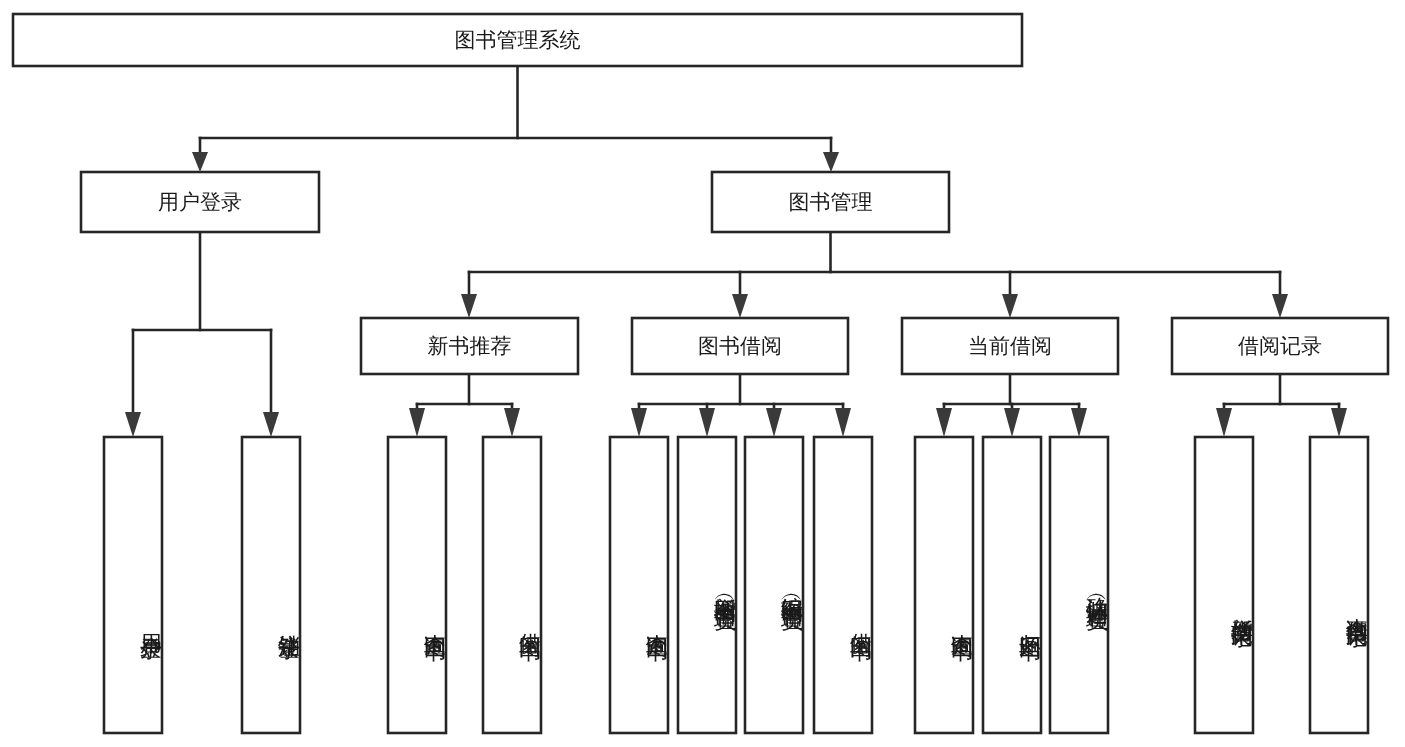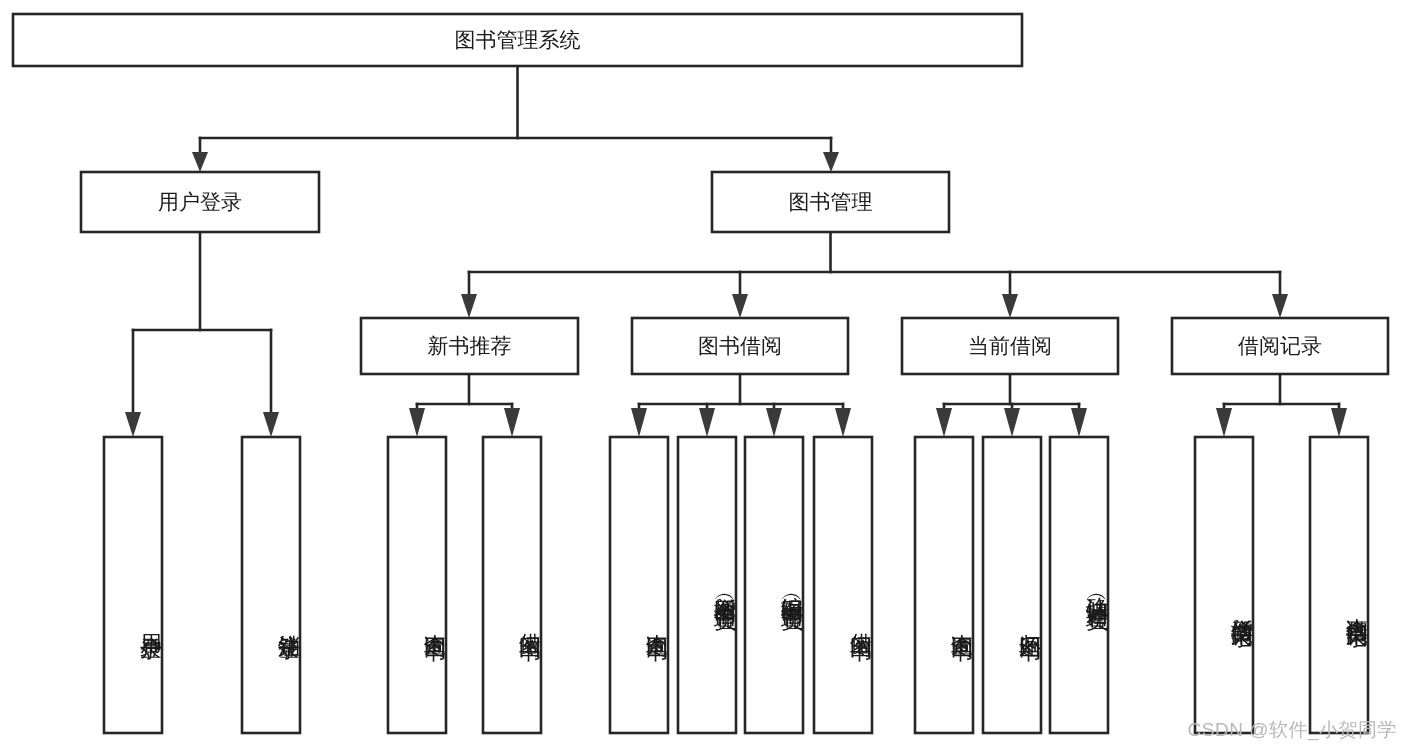--- a/index.html
+++ b/index.html
@@ -217,15 +217,14 @@
   <div class="vert-text-box" style="left:610px; top:510px; width:58px; height:220px;">查询图书</div>
   <div class="vert-text-box" style="left:678px; top:443px; width:58px; height:290px;">新增图书（管理员）</div>
   <div class="vert-text-box" style="left:745px; top:443px; width:58px; height:290px;">编辑图书（管理员）</div>
   <div class="vert-text-box" style="left:814px; top:510px; width:58px; height:220px;">借阅图书</div>
   <div class="vert-text-box" style="left:915px; top:510px; width:58px; height:220px;">查询图书</div>
   <div class="vert-text-box" style="left:983px; top:510px; width:58px; height:220px;">归还图书</div>
   <div class="vert-text-box" style="left:1050px; top:443px; width:58px; height:290px;">确认归还（管理员）</div>
   <div class="vert-text-box" style="left:1195px; top:478px; width:58px; height:255px;">新增借阅记录</div>
   <div class="vert-text-box" style="left:1310px; top:478px; width:58px; height:255px;">查询借阅记录</div>
 
-  <div class="watermark">CSDN @软件_小贺同学</div>
 
 </div>
 
 </body></html>

